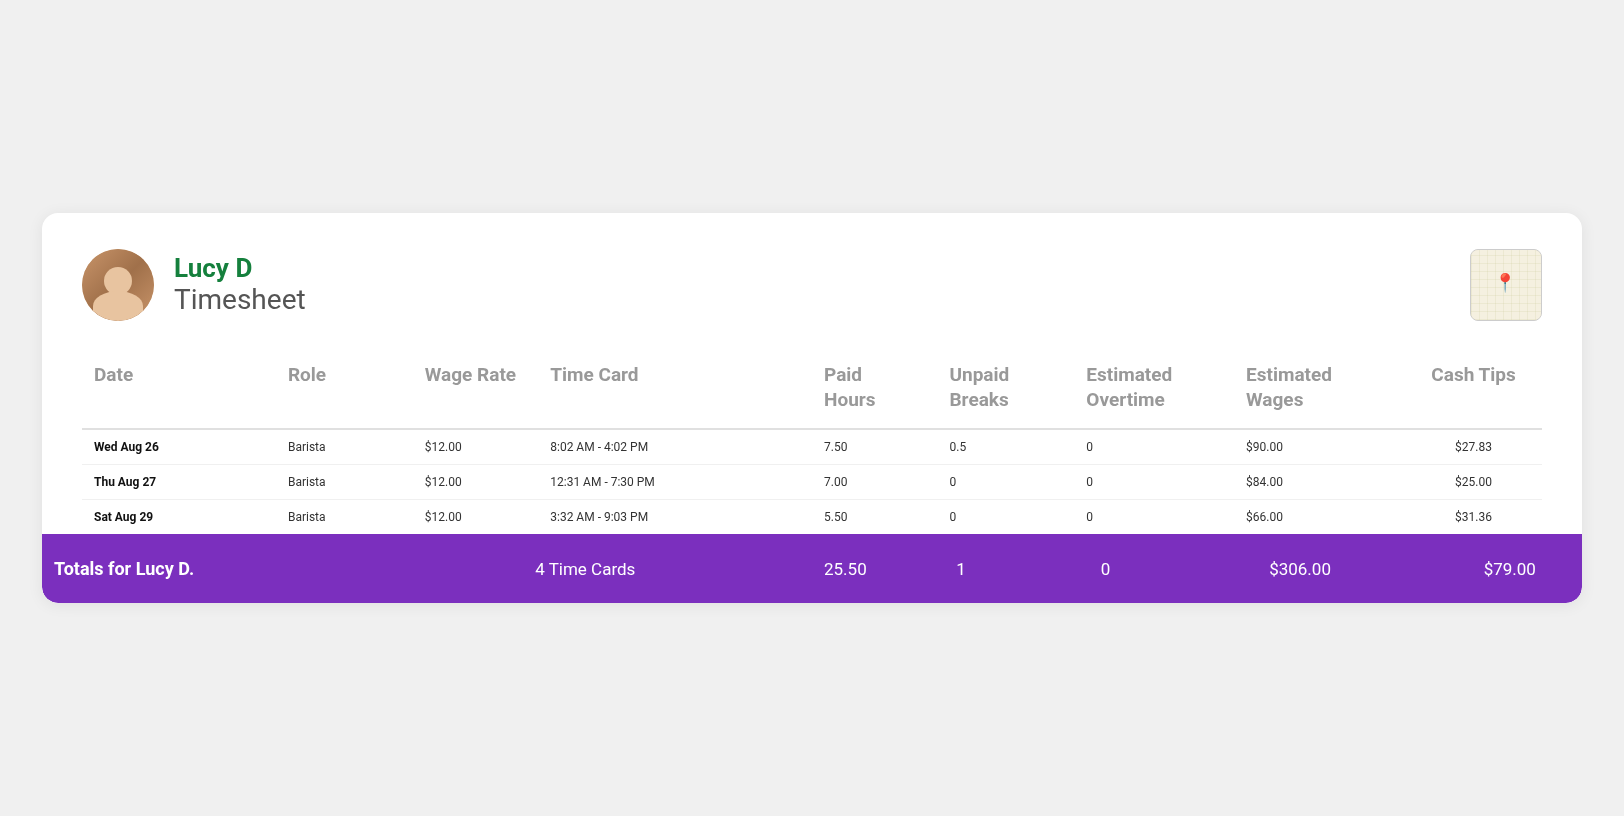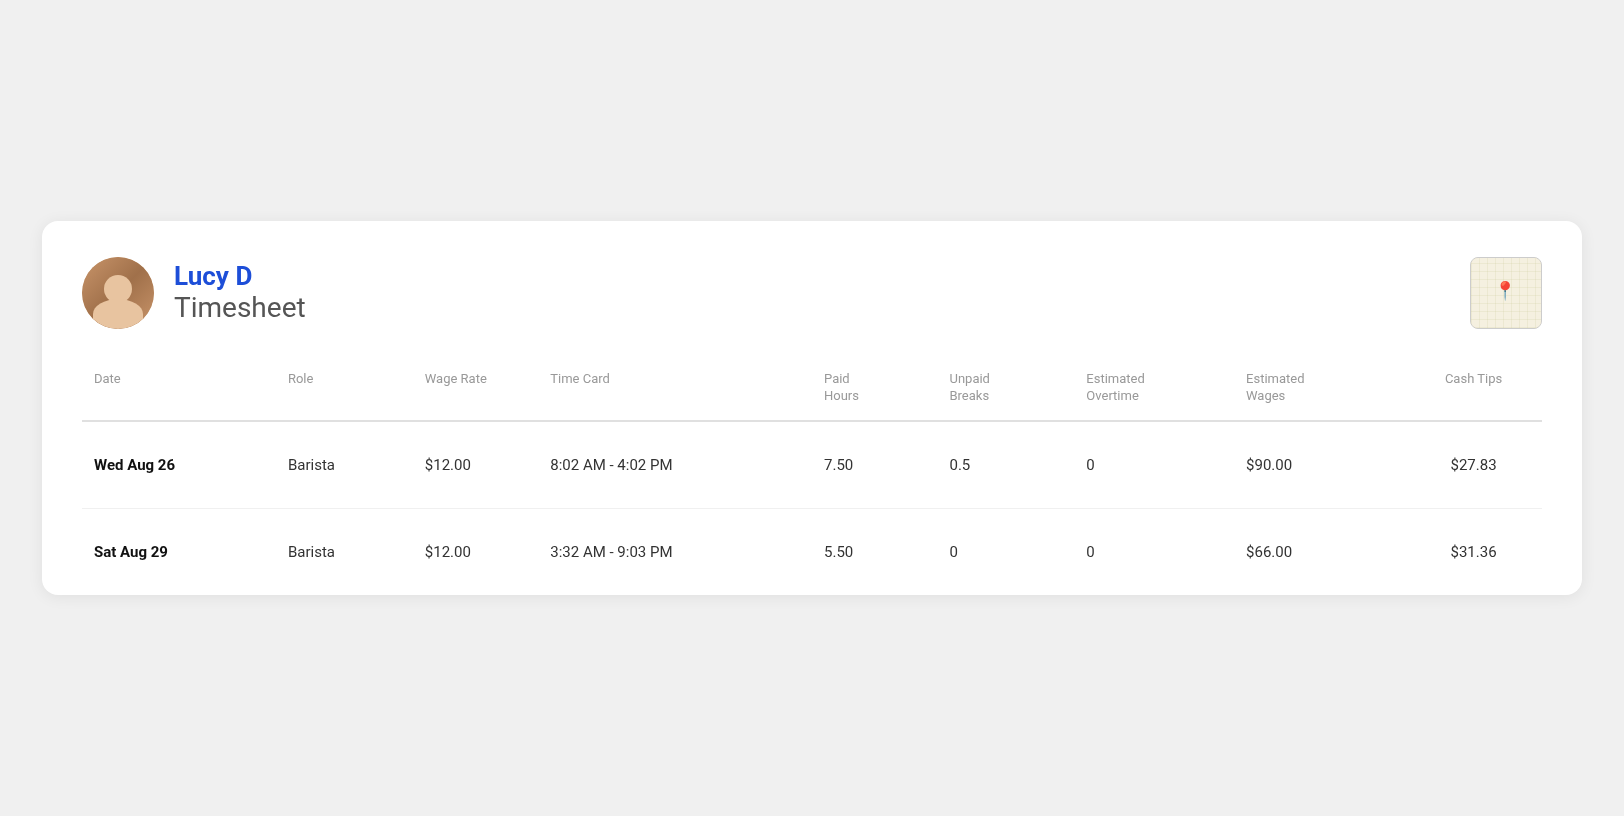--- a/index.html
+++ b/index.html
@@ -73,21 +73,21 @@
       left: 50%;
       transform: translateX(-50%);
       width: 50px;
       height: 30px;
       background: #e8c4a0;
       border-radius: 50% 50% 0 0;
     }
     .header-text h1 {
       font-size: 26px;
       font-weight: 700;
-      color: #1d4ed8;
+      color: #15803d;
     }
     .header-text h2 {
       font-size: 28px;
       font-weight: 400;
       color: #555;
     }
     .map-thumbnail {
       width: 72px;
       height: 72px;
       border-radius: 8px;
@@ -116,36 +116,36 @@
     }
     table {
       width: 100%;
       border-collapse: collapse;
     }
     thead tr {
       border-bottom: 2px solid #e0e0e0;
     }
     thead th {
       color: #999;
-      font-weight: 400;
-      font-size: 13px;
+      font-weight: 700;
+      font-size: 19px;
       padding: 10px 12px 16px 12px;
       text-align: left;
       vertical-align: top;
       line-height: 1.3;
     }
     tbody tr {
       border-bottom: 1px solid #f0f0f0;
     }
     tbody tr:last-child {
       border-bottom: none;
     }
     tbody td {
-      padding: 34px 12px;
-      font-size: 15px;
+      padding: 10px 12px;
+      font-size: 12px;
       color: #333;
       vertical-align: middle;
     }
     tbody td.date-col {
       font-weight: 700;
       color: #111;
       white-space: nowrap;
     }
     .col-date { width: 170px; }
     .col-role { width: 120px; }
@@ -216,26 +216,54 @@
       <td class="col-role">Barista</td>
       <td class="col-wage">$12.00</td>
       <td class="col-timecard">8:02 AM - 4:02 PM</td>
       <td class="col-paidhours">7.50</td>
       <td class="col-unpaid">0.5</td>
       <td class="col-overtime">0</td>
       <td class="col-wages">$90.00</td>
       <td class="col-tips">$27.83</td>
     </tr>
         <tr>
+      <td class="col-date date-col">Thu Aug 27</td>
+      <td class="col-role">Barista</td>
+      <td class="col-wage">$12.00</td>
+      <td class="col-timecard">12:31 AM - 7:30 PM</td>
+      <td class="col-paidhours">7.00</td>
+      <td class="col-unpaid">0</td>
+      <td class="col-overtime">0</td>
+      <td class="col-wages">$84.00</td>
+      <td class="col-tips">$25.00</td>
+    </tr>
+        <tr>
       <td class="col-date date-col">Sat Aug 29</td>
       <td class="col-role">Barista</td>
       <td class="col-wage">$12.00</td>
       <td class="col-timecard">3:32 AM - 9:03 PM</td>
       <td class="col-paidhours">5.50</td>
       <td class="col-unpaid">0</td>
       <td class="col-overtime">0</td>
       <td class="col-wages">$66.00</td>
       <td class="col-tips">$31.36</td>
     </tr>
       </tbody>
   </table>
 
+  <div class="bottom-wrapper">
+    <table class="totals-row-table">
+      <tbody>
+        <tr>
+          <td class="total-label col-date">Totals for Lucy D.</td>
+          <td class="col-role"></td>
+          <td class="col-wage"></td>
+          <td class="col-timecard">4 Time Cards</td>
+          <td class="col-paidhours">25.50</td>
+          <td class="col-unpaid">1</td>
+          <td class="col-overtime">0</td>
+          <td class="col-wages">$306.00</td>
+          <td class="col-tips">$79.00</td>
+        </tr>
+      </tbody>
+    </table>
+  </div>
 </div>
 
 </body></html>

